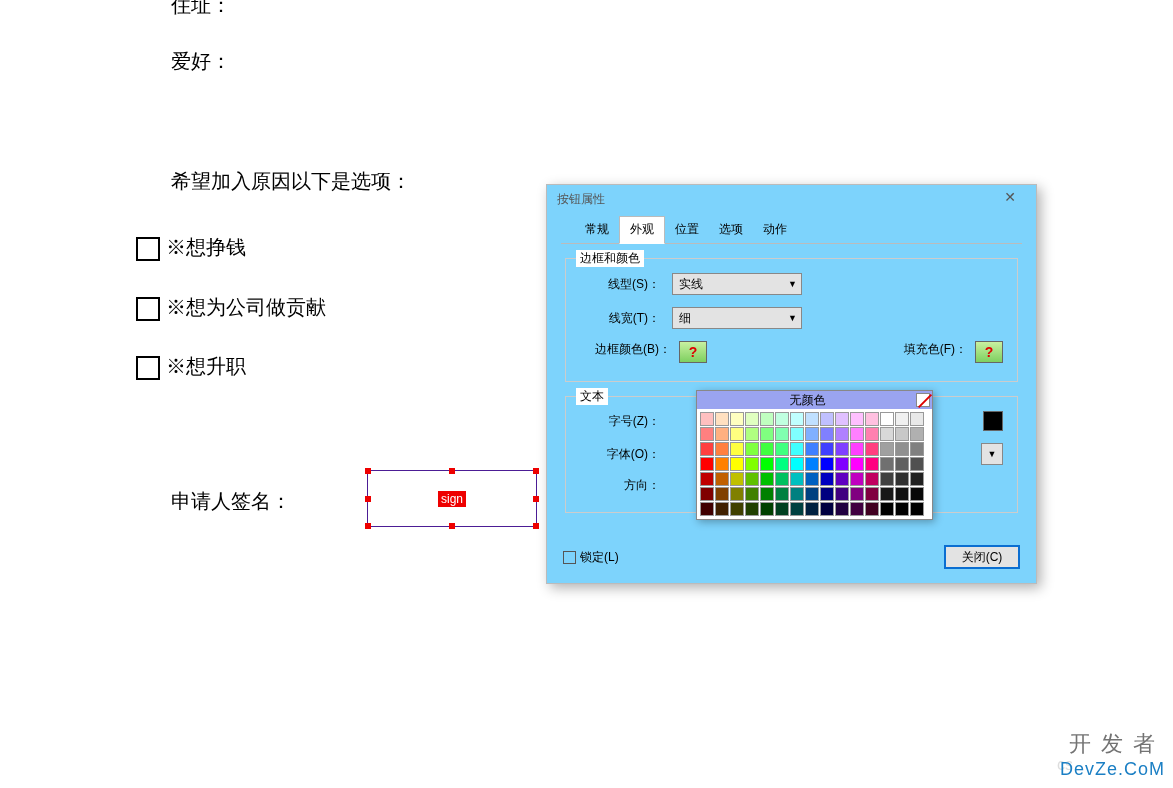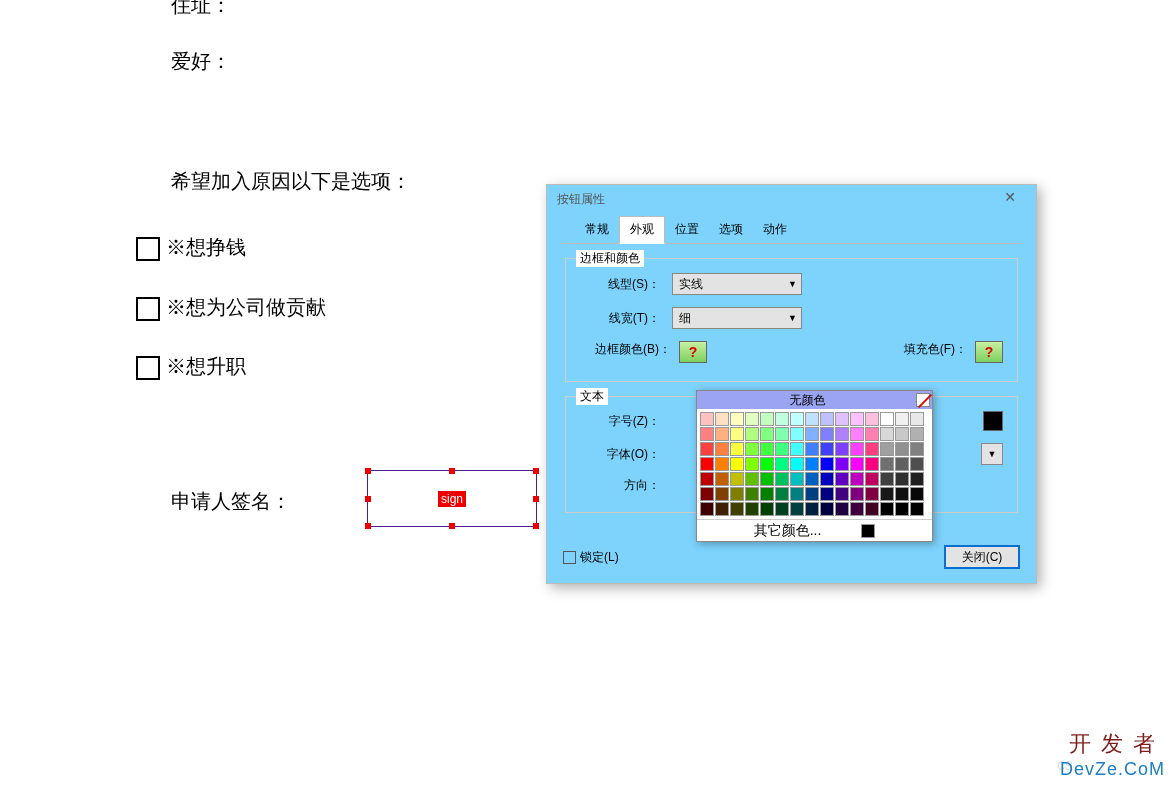--- a/index.html
+++ b/index.html
@@ -255,21 +255,21 @@
   display: flex;
   align-items: center;
   justify-content: center;
 }
 .watermark {
   position: absolute;
   right: 8px; bottom: 8px;
   text-align: right;
 }
 .wm1 {
-  color: #7f1d1d;
+  color: #737373;
   font-size: 22px;
   letter-spacing: 10px;
 }
 .wm2 {
   color: #1b7fc4;
   font-size: 18px;
   letter-spacing: 1px;
 }
 .wm-faint {
   position: absolute;
@@ -492,23 +492,19 @@
       <div class="cp-cell" style="background: rgb(0, 64, 64);"></div>
       <div class="cp-cell" style="background: rgb(0, 32, 64);"></div>
       <div class="cp-cell" style="background: rgb(0, 0, 64);"></div>
       <div class="cp-cell" style="background: rgb(32, 0, 64);"></div>
       <div class="cp-cell" style="background: rgb(64, 0, 64);"></div>
       <div class="cp-cell" style="background: rgb(64, 0, 32);"></div>
       <div class="cp-cell" style="background: rgb(0, 0, 0);"></div>
       <div class="cp-cell" style="background: rgb(0, 0, 0);"></div>
       <div class="cp-cell" style="background: rgb(0, 0, 0);"></div>
     </div>
-  <div class="cp-other">
-    <span>其它颜色...</span>
-    <span class="blk"></span>
-  </div>
 </div>
 
 <div class="wm-faint">cs</div>
 <div class="watermark">
   <div class="wm1">开发者</div>
   <div class="wm2">DevZe.CoM</div>
 </div>
 
 </body></html>

